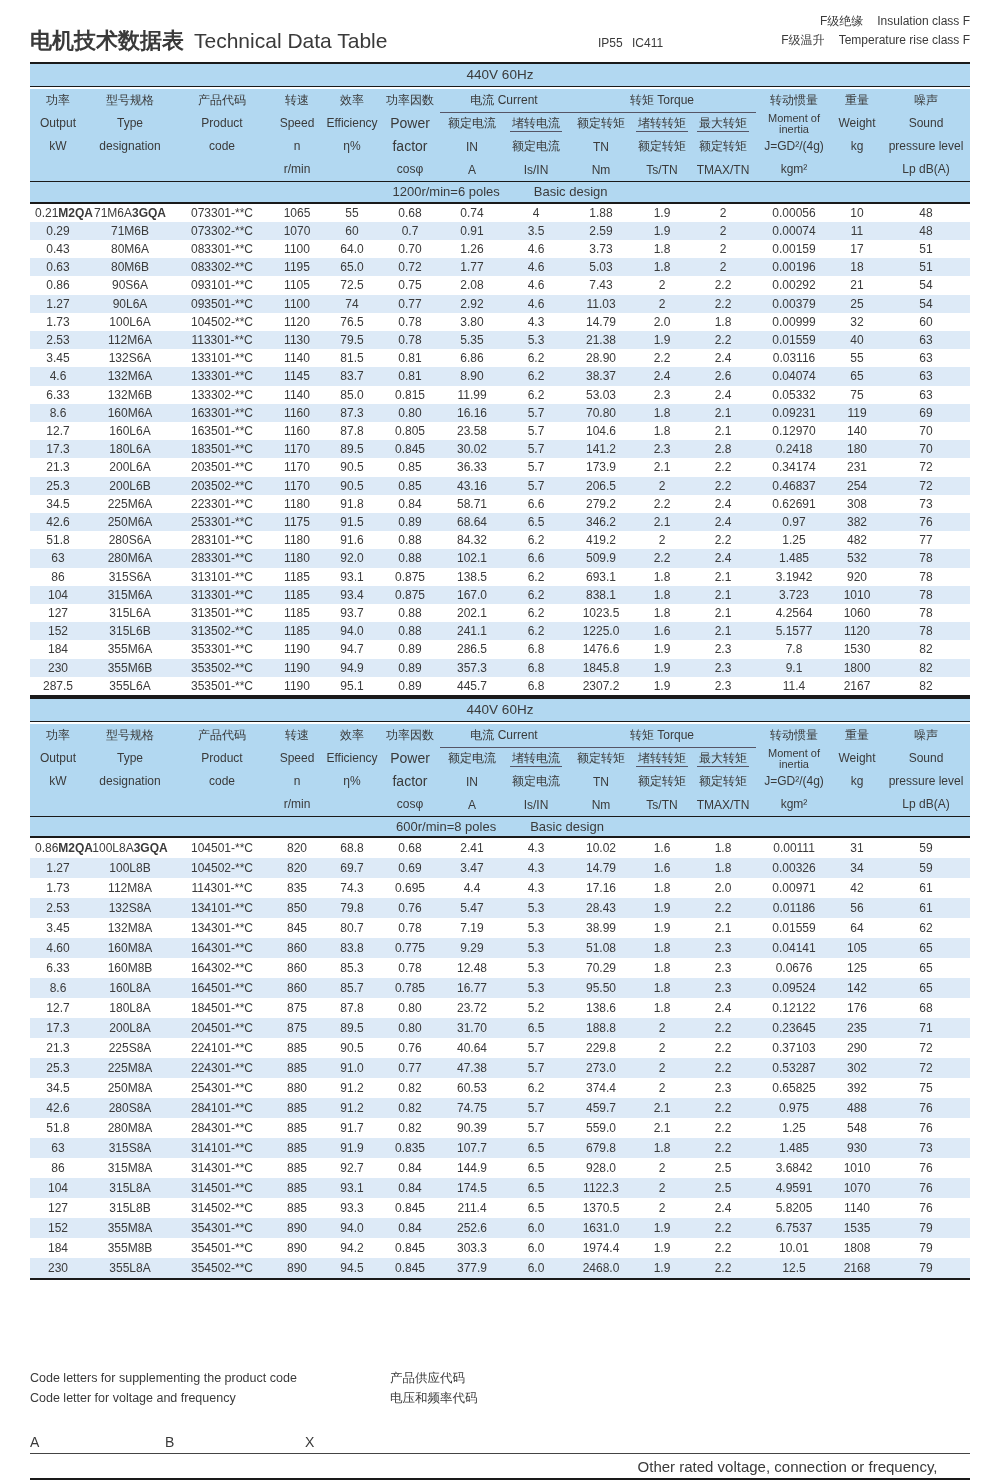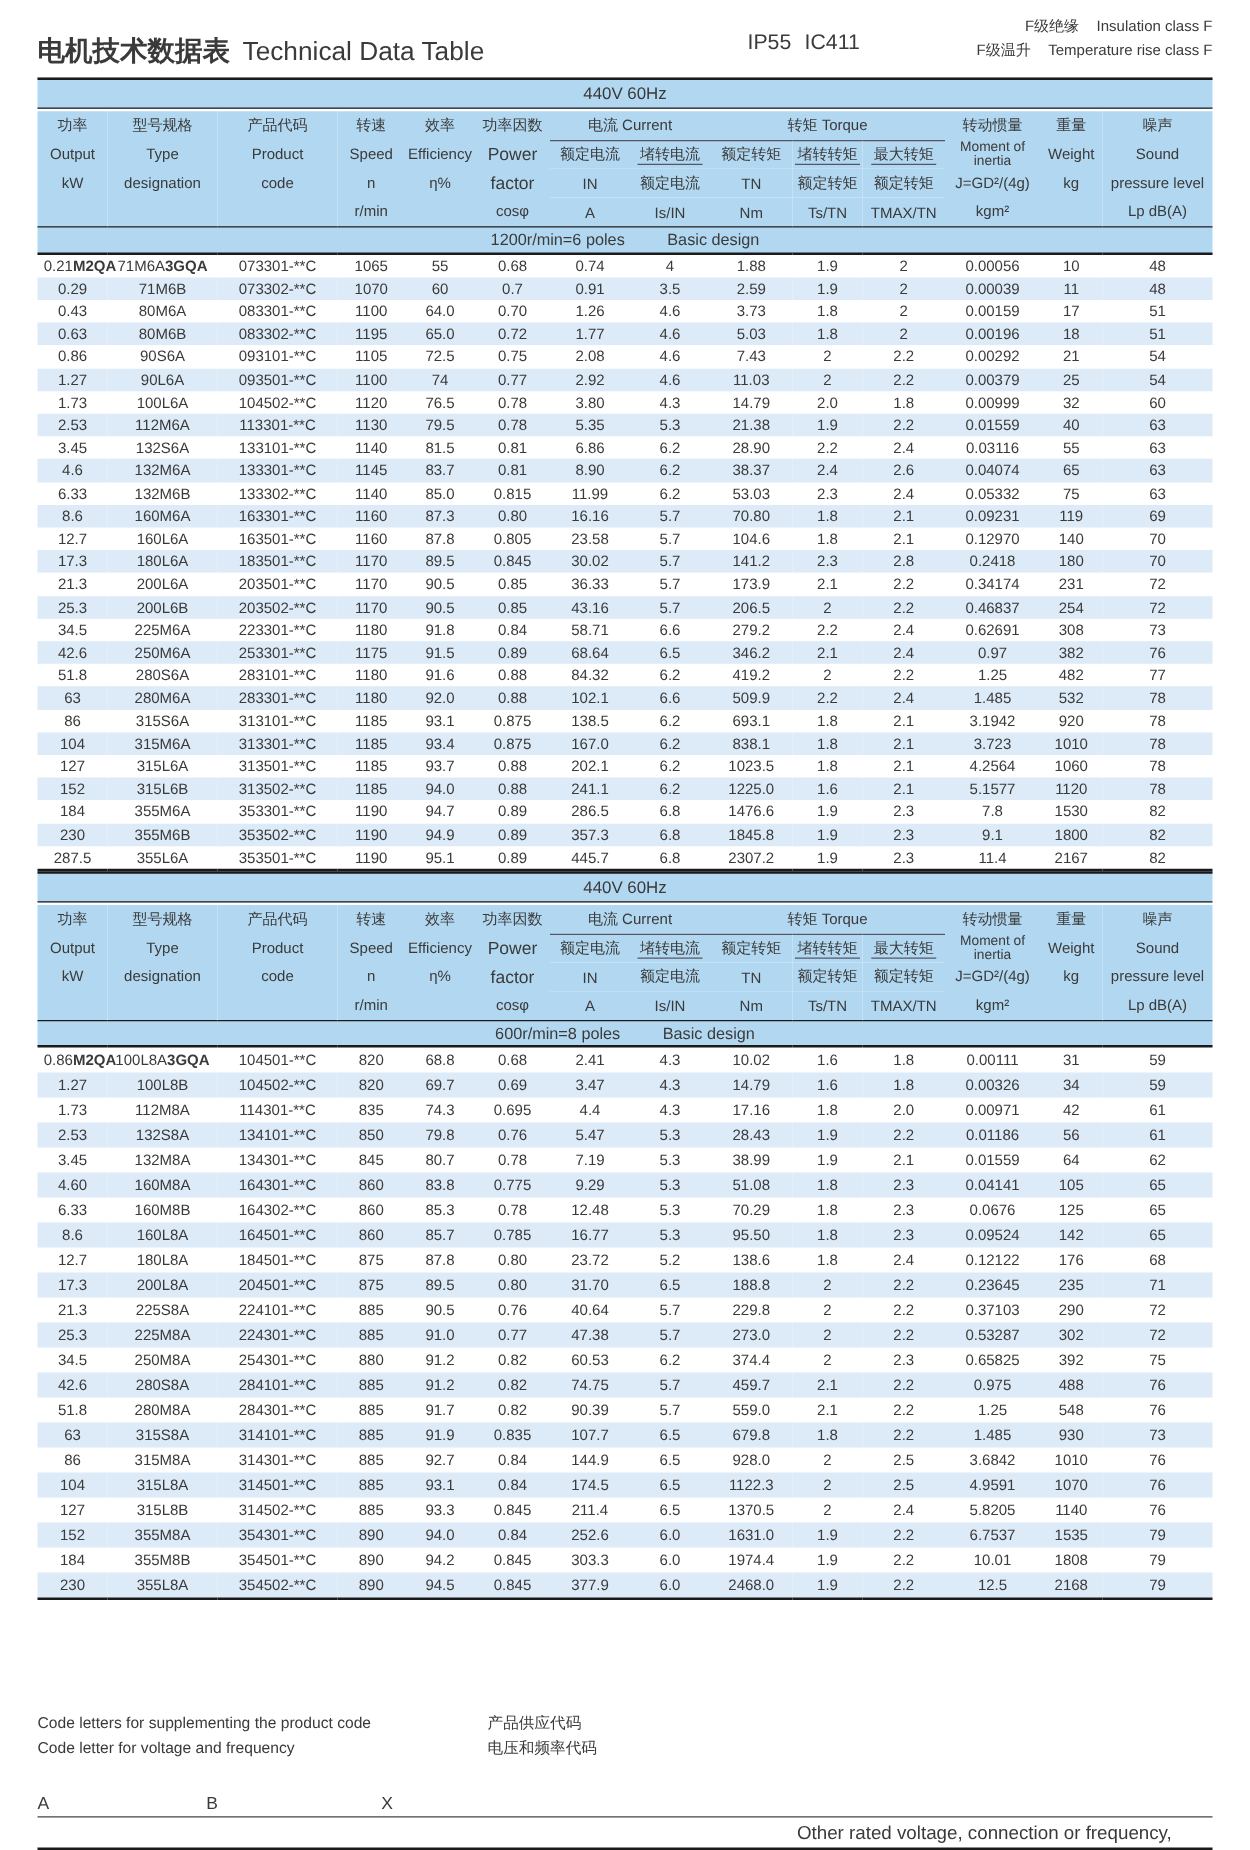--- a/index.html
+++ b/index.html
@@ -15,21 +15,21 @@
     font-family:"Liberation Sans","DejaVu Sans",sans-serif;
     color:var(--text);
   }
   .content{margin:0 30px;width:940px}
 
   
   .masthead{position:relative;height:62px}
   .page-title{position:absolute;left:30px;top:26px;white-space:nowrap}
   .page-title .zh{font-size:22px;font-weight:bold}
   .page-title .en{font-size:21px;font-weight:normal;margin-left:10px}
-  .protection{position:absolute;left:598px;top:24px;font-size:17px;word-spacing:6px}
+  .protection{position:absolute;left:598px;top:36px;font-size:12px;word-spacing:6px}
   .class-block{position:absolute;right:30px;top:12px;font-size:12px;line-height:19px}
   .cls-line{display:flex;gap:14px;justify-content:flex-end}
 
   
   .vband{
     background:var(--band);
     border-top:2px solid var(--rule);
     border-bottom:1px solid var(--rule);
     height:25px;line-height:22px;text-align:center;
     font-size:13.5px;margin-bottom:2px;
@@ -223,21 +223,21 @@
           <td>71M6B</td>
           <td>073302-**C</td>
           <td>1070</td>
           <td>60</td>
           <td>0.7</td>
           <td>0.91</td>
           <td>3.5</td>
           <td>2.59</td>
           <td>1.9</td>
           <td>2</td>
-          <td>0.00039</td>
+          <td>0.00074</td>
           <td>11</td>
           <td>48</td>
         </tr>
         <tr>
           <td>0.43</td>
           <td>80M6A</td>
           <td>083301-**C</td>
           <td>1100</td>
           <td>64.0</td>
           <td>0.70</td>

